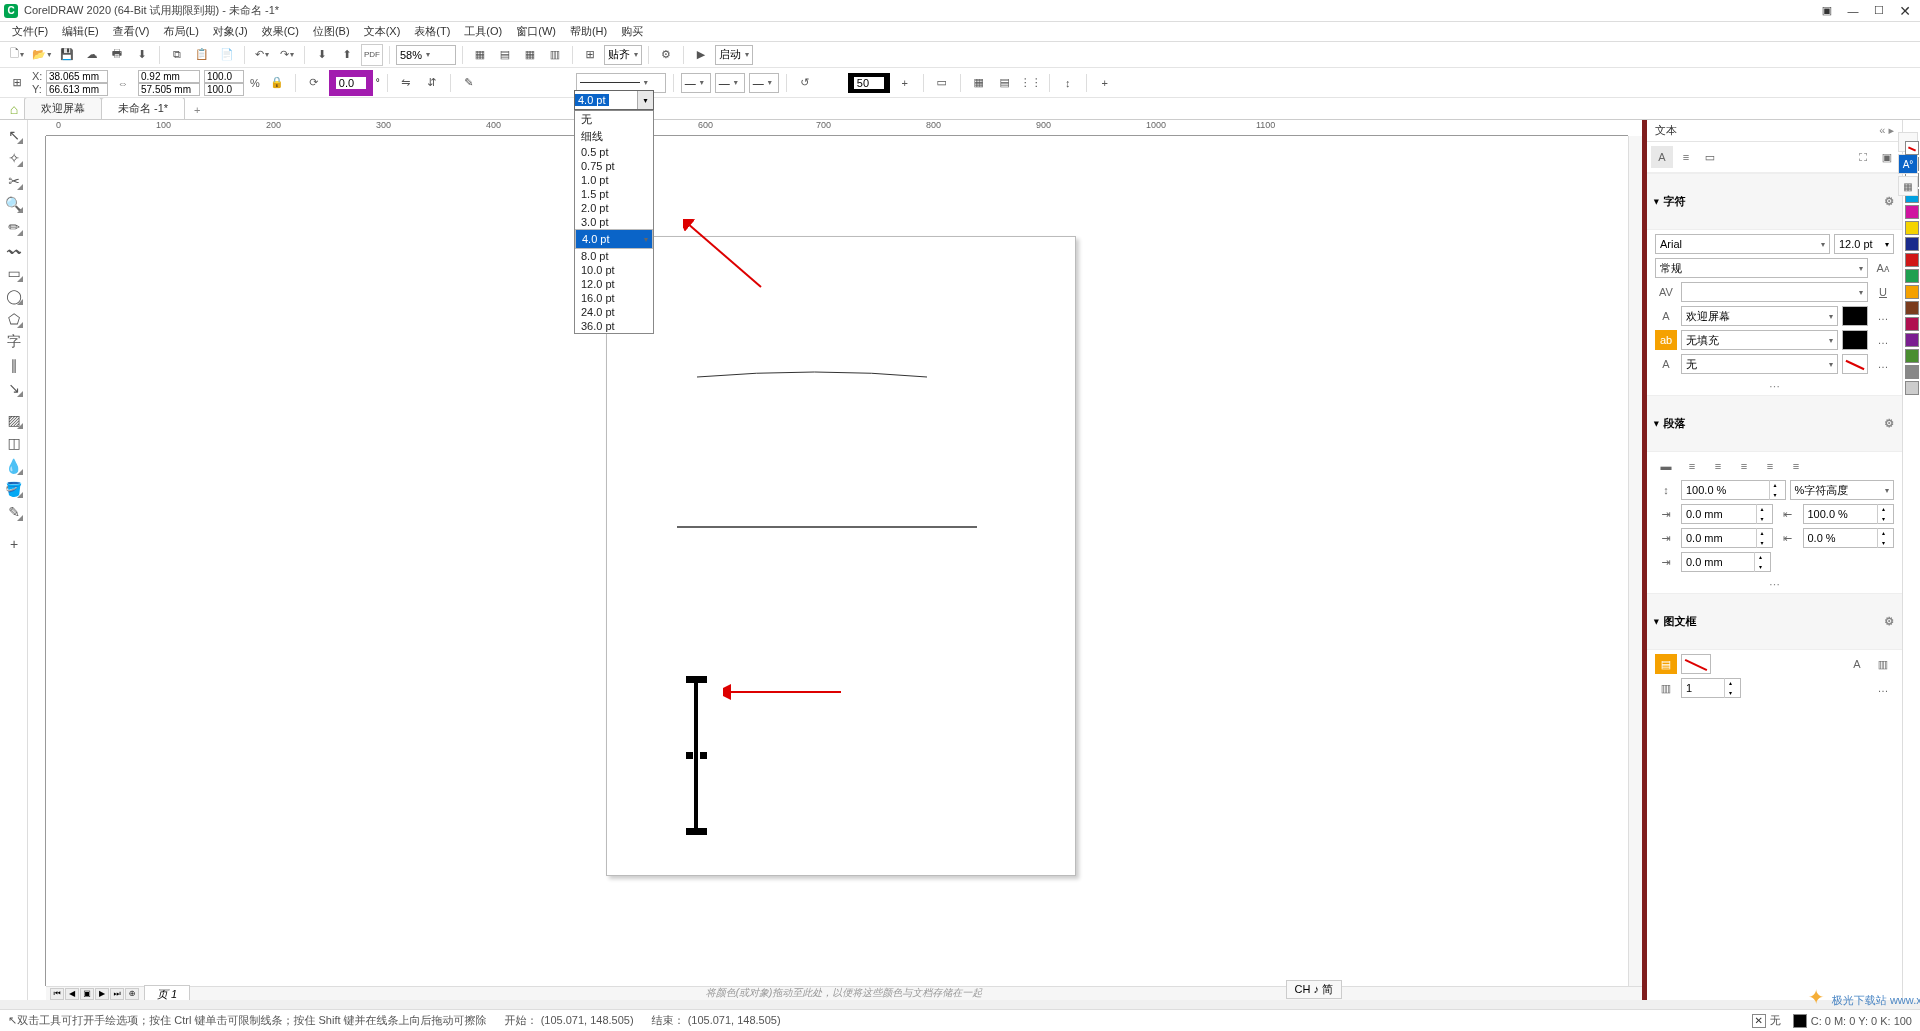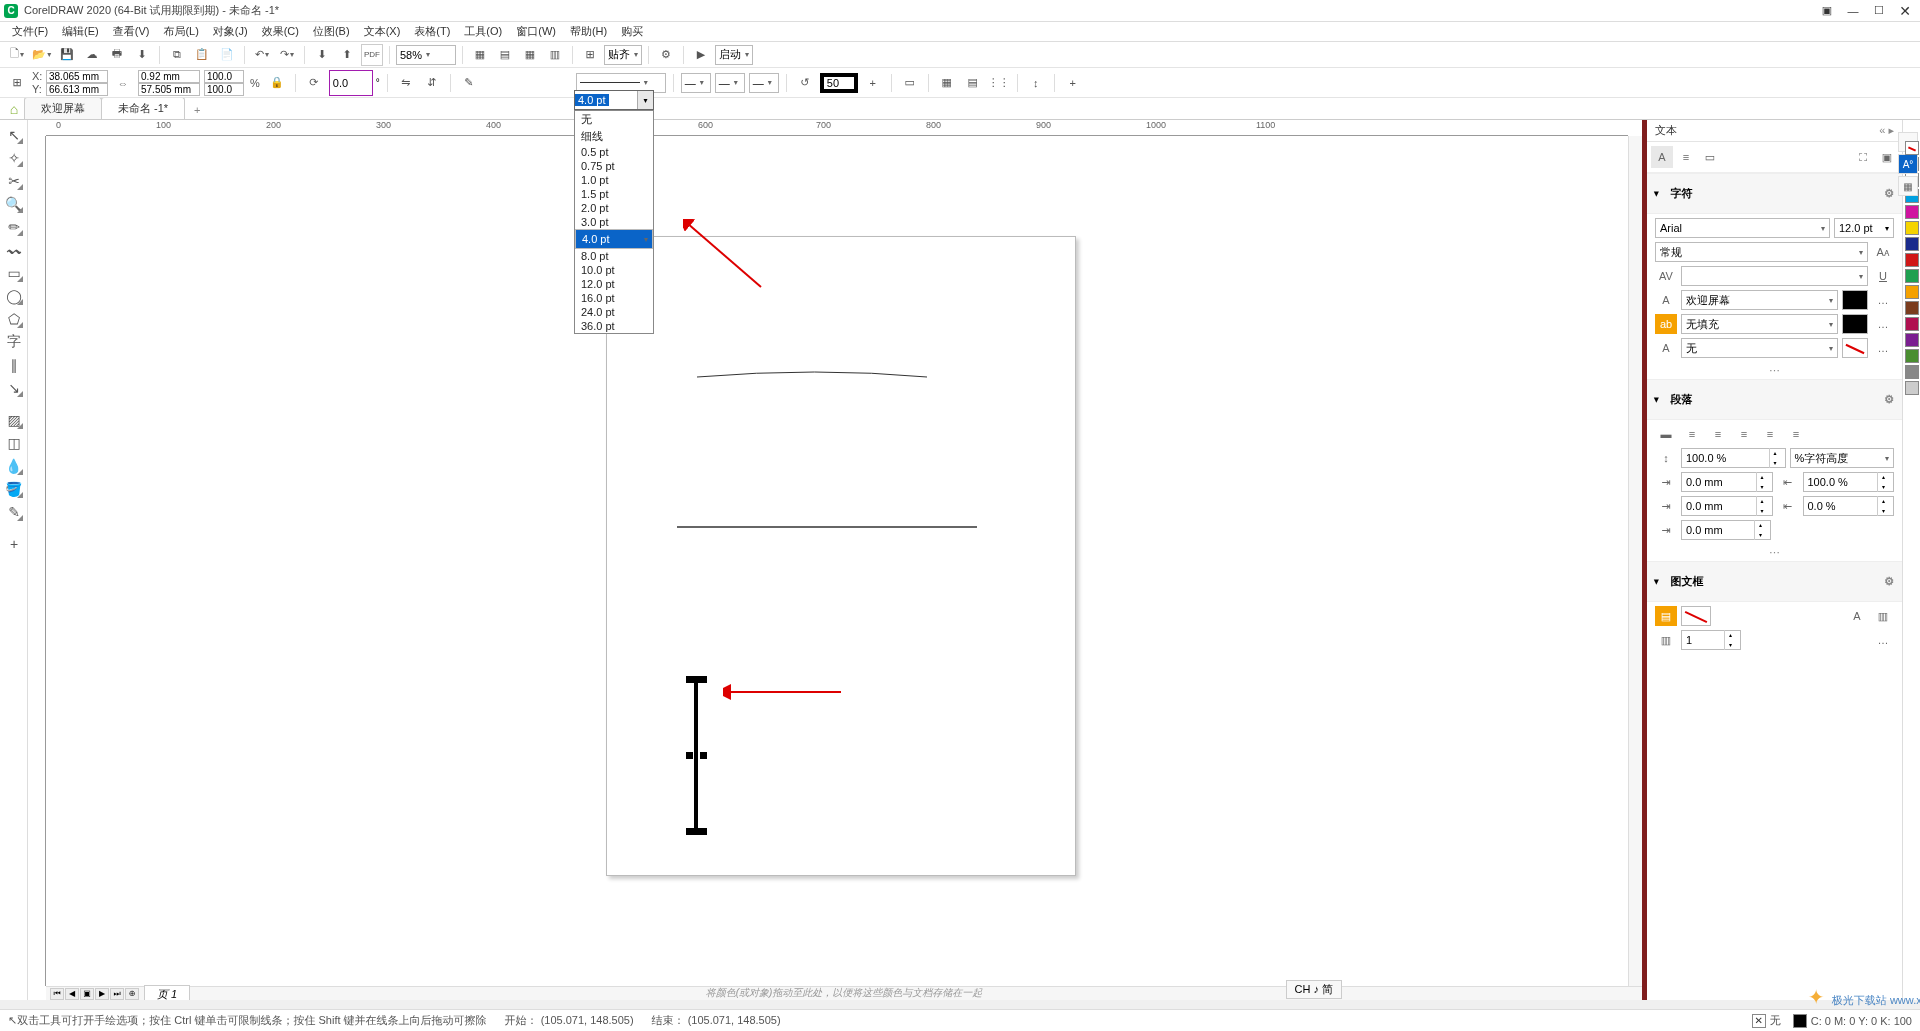--- a/index.html
+++ b/index.html
@@ -17,41 +17,41 @@
 .menu-bar { height: 20px; background: #fff; display: flex; align-items: center; padding: 0 6px; gap: 2px; border-bottom: 1px solid #ddd; }
 .menu-bar span { padding: 2px 6px; color: #333; cursor: default; }
 
 
 .toolbar { background: #fff; display: flex; align-items: center; padding: 2px 6px; gap: 3px; border-bottom: 1px solid #e4e4e4; height: 26px; }
 .tbtn { width: 22px; height: 22px; display: inline-flex; align-items: center; justify-content: center; color: #555; border: 1px solid transparent; }
 .tbtn.drop::after { content: "▾"; font-size: 8px; margin-left: 1px; color: #666; }
 .sep { width: 1px; height: 18px; background: #ddd; margin: 0 3px; }
 .combo { height: 20px; border: 1px solid #bbb; background: #fff; display: inline-flex; align-items: center; padding: 0 3px; }
 .combo.drop::after { content: "▾"; font-size: 8px; margin-left: 4px; color: #666; }
-.input-w { display: inline-flex; align-items: center; height: 20px; border: 4px solid #000000; background: #a16207; }
+.input-w { display: inline-flex; align-items: center; height: 20px; border: 6px solid #000000; background: #a16207; margin-left: 28px; }
 .input-w input { border: none; outline: none; width: 60px; padding: 0 3px; font-size: 11px; }
 .lbl { color: #555; font-size: 11px; padding: 0 2px; }
 
 
 .outline-dd { position: absolute; left: 574px; top: 110px; width: 80px; background: #fff; border: 1px solid #888; z-index: 1000; }
 .outline-dd div { padding: 1px 6px; font-size: 11px; color: #222; }
 .outline-dd div.sel { background: #0a64c8; color: #fff; }
 .outline-field { position: absolute; left: 574px; top: 90px; width: 80px; height: 20px; border: 1px solid #666; background: #fff; display: flex; align-items: center; }
 .outline-field .val { background: #0a64c8; color: #fff; padding: 0 3px; }
 .outline-field .arr { margin-left: auto; width: 16px; height: 18px; background: #e8e8e8; border-left: 1px solid #aaa; display: flex; align-items: center; justify-content: center; font-size: 8px; }
 
 
 .prop-bar { background: #fff; display: flex; align-items: center; padding: 2px 6px; gap: 4px; border-bottom: 1px solid #e4e4e4; height: 30px; position: relative; }
 .xy-box { display: flex; flex-direction: column; font-size: 10px; line-height: 12px; }
 .xy-row { display: flex; align-items: center; gap: 2px; }
 .xy-row label { width: 12px; color: #555; }
 .xy-row input { width: 62px; border: 1px solid #bbb; height: 13px; font-size: 10px; padding: 0 2px; }
 .pct-box input { width: 40px; }
 .rot-box { display: flex; align-items: center; gap: 3px; }
-.rot-box input { width: 44px; border: 1px solid #a21caf; height: 26px; padding: 4px 3px; }
+.rot-box input { width: 44px; border: 7px solid #a21caf; height: 26px; padding: 4px 3px; }
 
 
 .doc-tabs { height: 22px; background: #fff; display: flex; align-items: flex-end; padding: 0 4px; gap: 0; border-bottom: 1px solid #ccc; }
 .home-ico { width: 20px; height: 20px; display: flex; align-items: center; justify-content: center; color: #80b030; font-size: 14px; }
 .tab { padding: 3px 16px; border: 1px solid #ccc; border-bottom: none; background: #f8f8f8; font-size: 11px; color: #333; margin-right: -1px; border-radius: 3px 3px 0 0; }
 .tab.active { background: #fff; }
 .add-tab { width: 18px; height: 18px; display: flex; align-items: center; justify-content: center; color: #888; margin-left: 4px; }
 
 
 .main { display: flex; height: 880px; background: #fff; }
@@ -83,21 +83,21 @@
 .ime-ind { position: absolute; right: 300px; bottom: 1px; padding: 1px 8px; background: #f8f8f8; border: 1px solid #ccc; font-size: 11px; }
 .hint-text { position: absolute; left: 50%; transform: translateX(-50%); bottom: 0; color: #999; font-size: 10px; font-style: italic; }
 
 
 .right-panel { width: 260px; background: #fff; border-left: 5px solid #7f1d1d; display: flex; flex-direction: column; }
 .panel-title { padding: 3px 8px; font-size: 12px; color: #333; border-bottom: 1px solid #e4e4e4; display: flex; align-items: center; }
 .panel-title .dots { margin-left: auto; color: #888; }
 .panel-tabs { display: flex; gap: 2px; padding: 4px; border-bottom: 1px solid #eee; }
 .panel-tabs .ptab { width: 22px; height: 22px; border: 1px solid transparent; display: flex; align-items: center; justify-content: center; color: #666; }
 .panel-tabs .ptab.active { background: #e8e8e8; }
-.section-hd { padding: 12px 8px; font-size: 11px; font-weight: bold; background: #f6f6f6; border-top: 1px solid #eee; border-bottom: 1px solid #eee; display: flex; align-items: center; gap: 7px; }
+.section-hd { padding: 20px 8px; font-size: 11px; font-weight: bold; background: #f6f6f6; border-top: 1px solid #eee; border-bottom: 1px solid #eee; display: flex; align-items: center; }
 .section-hd::before { content: "▸"; margin-right: 4px; font-size: 9px; transform: rotate(90deg); display: inline-block; }
 .section-hd .gear { margin-left: auto; color: #888; }
 .section-body { padding: 4px 8px; display: flex; flex-direction: column; gap: 4px; }
 .row { display: flex; align-items: center; gap: 4px; }
 .sel { flex: 1; height: 20px; border: 1px solid #bbb; background: #fff; display: flex; align-items: center; padding: 0 4px; position: relative; }
 .sel::after { content: "▾"; position: absolute; right: 4px; font-size: 8px; color: #666; }
 .num { width: 60px; height: 20px; border: 1px solid #bbb; display: flex; align-items: center; padding: 0 4px; position: relative; }
 .num::after { content: "▾"; position: absolute; right: 4px; font-size: 8px; }
 .sw { width: 26px; height: 20px; border: 1px solid #bbb; background: #000; }
 .sw.none { background: #fff; position: relative; }

